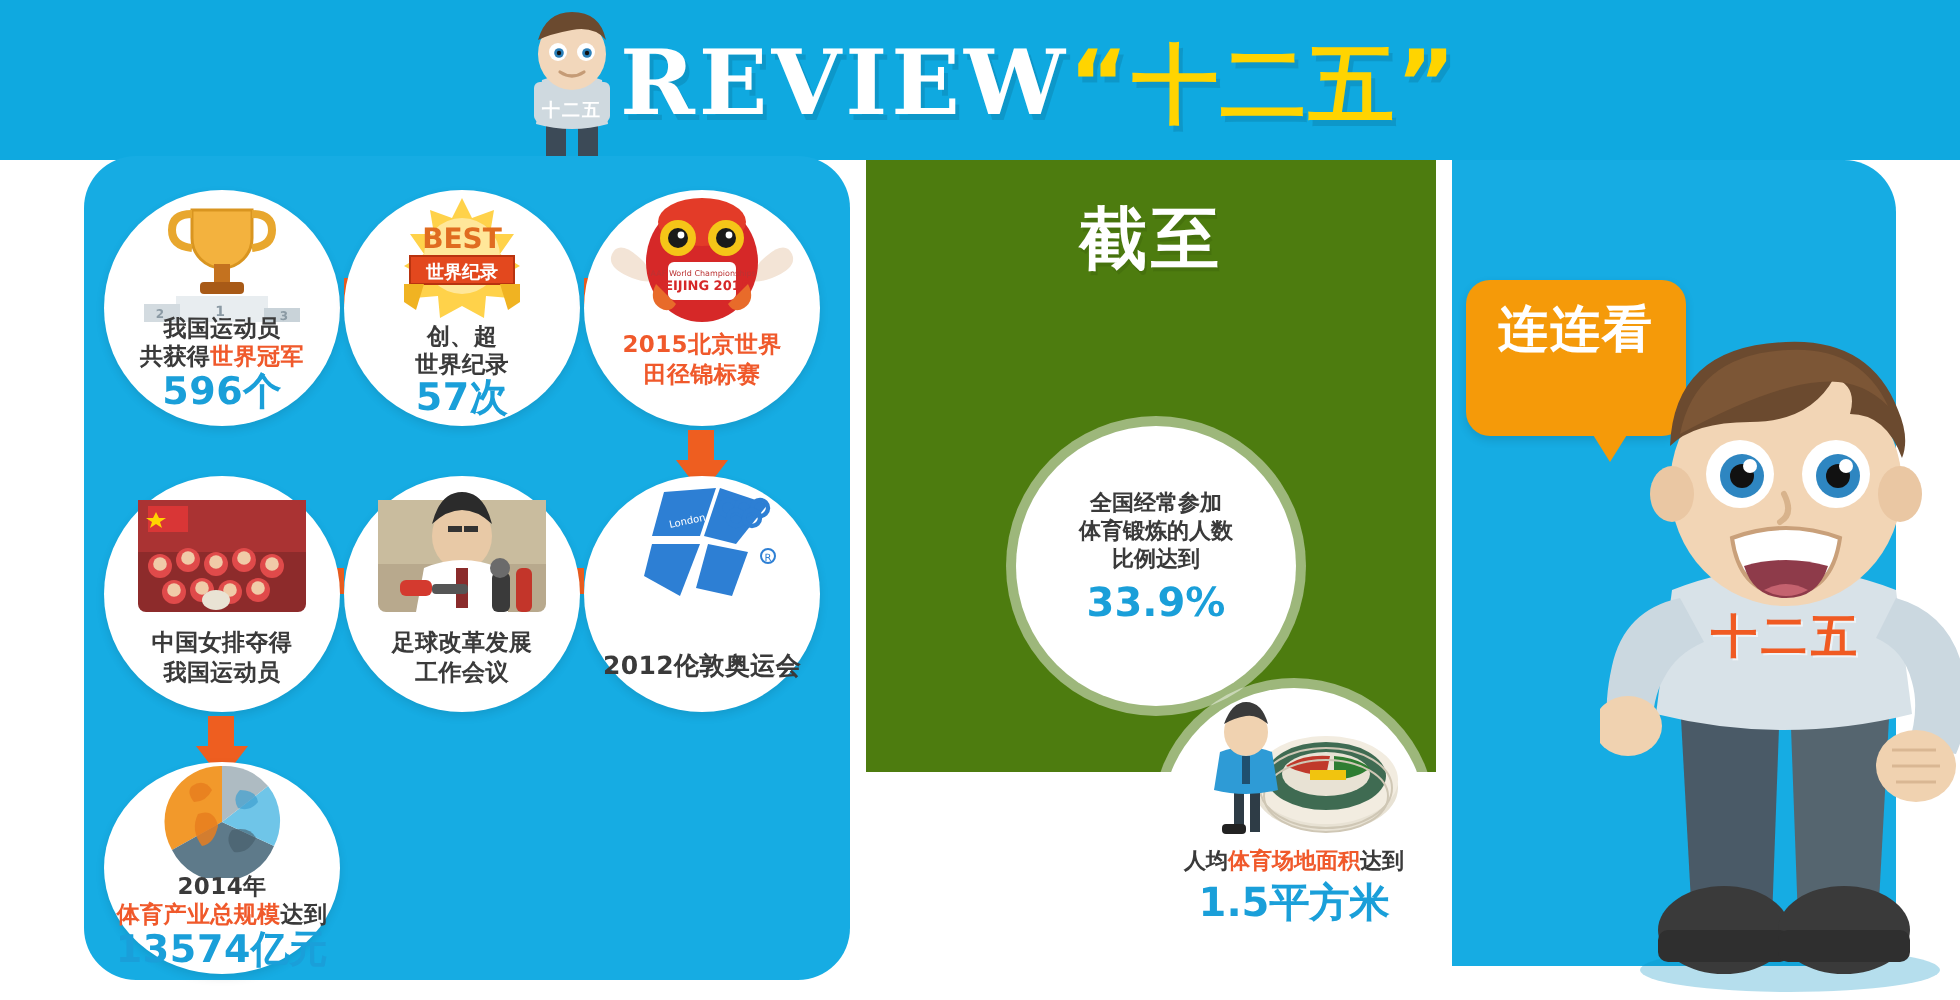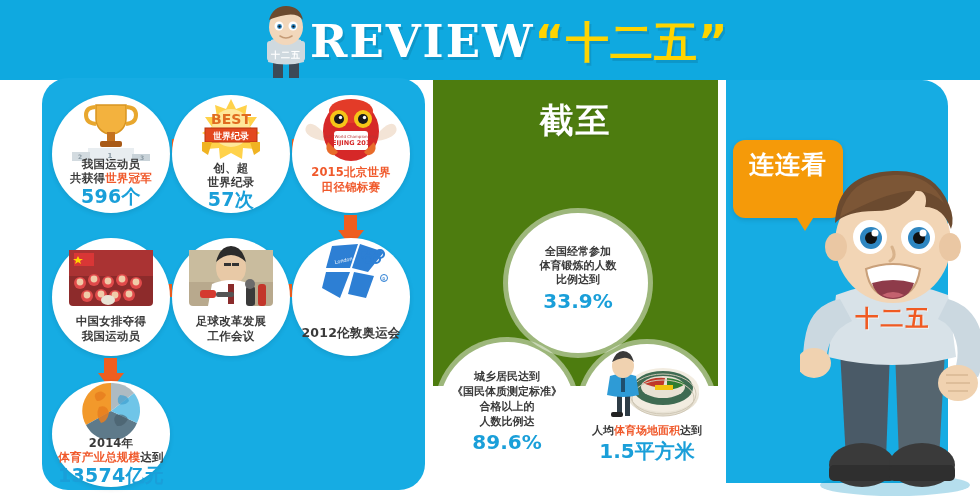--- a/index.html
+++ b/index.html
@@ -340,27 +340,20 @@
       <div>截至</div>
     </div>
 
     <div class="ring" style="left:75px;top:133px;width:140px;height:140px;">
       <div class="cap hl" style="top:32px;">全国经常参加</div>
       <div class="cap hl" style="top:46px;">体育锻炼的人数</div>
       <div class="cap" style="top:60px;">比例达到</div>
       <div class="cap big" style="top:77px;">33.9%</div>
     </div>
 
-    <div class="ring" style="left:6px;top:262px;width:136px;height:136px;">
-      <div class="cap" style="top:28px;">城乡居民达到</div>
-      <div class="cap hl" style="top:43px;">《国民体质测定标准》</div>
-      <div class="cap hl" style="top:58px;">合格以上的</div>
-      <div class="cap" style="top:73px;">人数比例达</div>
-      <div class="cap big" style="top:89px;">89.6%</div>
-    </div>
 
     <div class="ring" style="left:148px;top:264px;width:132px;height:132px;">
       <svg width="132" height="74" viewBox="0 0 132 74" style="margin-top:6px">
         <ellipse cx="82" cy="44" rx="36" ry="22" fill="#e8e2d4"></ellipse>
         <ellipse cx="82" cy="40" rx="36" ry="22" fill="#f2ece0"></ellipse>
         <ellipse cx="82" cy="38" rx="30" ry="17" fill="#3f6b52"></ellipse>
         <ellipse cx="82" cy="37" rx="22" ry="11" fill="#e8e2d4"></ellipse>
         <path d="M62 33 q8 -6 22 -5 l-2 10 q-12 -1 -20 -5z" fill="#C0392B"></path>
         <path d="M86 28 q12 1 18 6 q-6 5 -18 6z" fill="#2E7D32"></path>
         <path d="M74 35 h18 v5 h-18z" fill="#F1C40F"></path>

